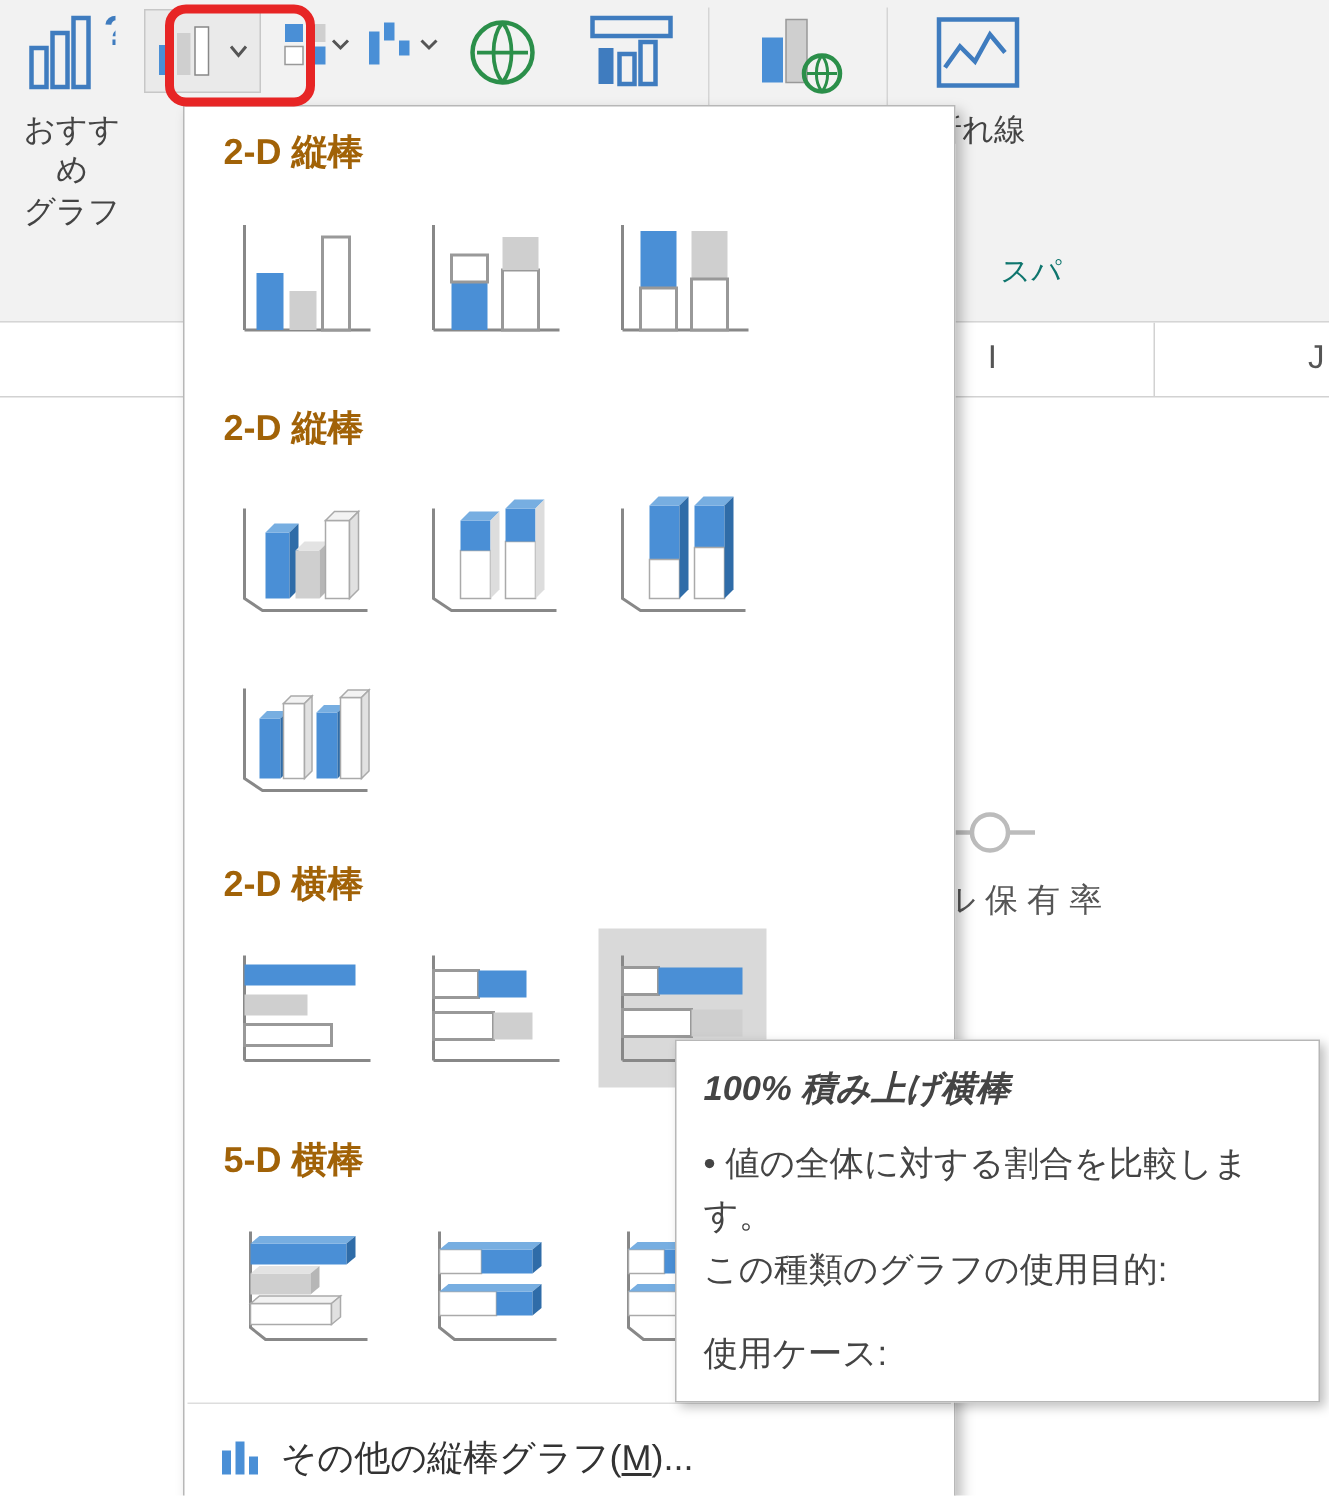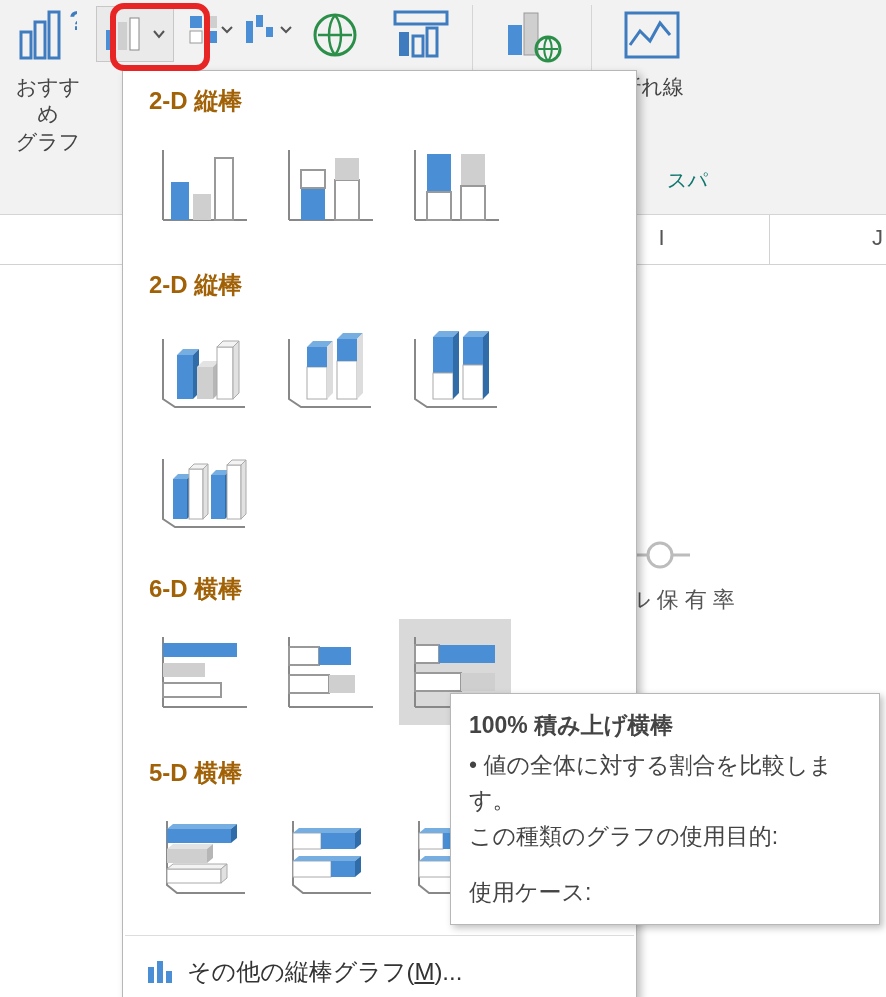--- a/index.html
+++ b/index.html
@@ -139,21 +139,22 @@
     border: 1px solid #b7b7b7;
     box-shadow: 3px 3px 7px rgba(0,0,0,0.25);
     padding: 14px 18px;
     z-index: 6;
     font-size: 23px;
     color: #444;
     line-height: 1.55;
   }
   .tooltip .title {
     font-weight: 700;
-    margin-bottom: 4px;
+    margin-bottom: 14px;
+    font-style: italic;
   }
   .tooltip .sub {
     margin-top: 20px;
   }
 
   
   .sheet {
     position: absolute;
     left: 0;
     top: 215px;
@@ -404,21 +405,21 @@
           </g>
       <g>
             <rect x="72" y="20" width="14" height="54" fill="#fff" stroke="#aaa"></rect>
             <path d="M72 20l5-5h14l-5 5z" fill="#f3f3f3" stroke="#aaa"></path>
             <path d="M86 20l5-5v54l-5 5z" fill="#e1e1e1" stroke="#aaa"></path>
           </g>
         </svg>
     </div>
   </div>
 
-  <div class="gallery-section-title">6-D 横棒</div>
+  <div class="gallery-section-title">2-D 横棒</div>
   <div class="gallery-grid">
     <div class="thumb">
       <svg width="96" height="86" viewBox="0 0 96 86">
           <line x1="8" y1="8" x2="8" y2="78" stroke="#888" stroke-width="2"></line>
           <line x1="8" y1="78" x2="92" y2="78" stroke="#888" stroke-width="2"></line>
       <rect x="8" y="14" width="74" height="14" fill="#4a8fd6"></rect>
           <rect x="8" y="34" width="42" height="14" fill="#cfcfcf"></rect>
           <rect x="8" y="54" width="58" height="14" fill="#fff" stroke="#999" stroke-width="2"></rect>
         </svg>
     </div>

